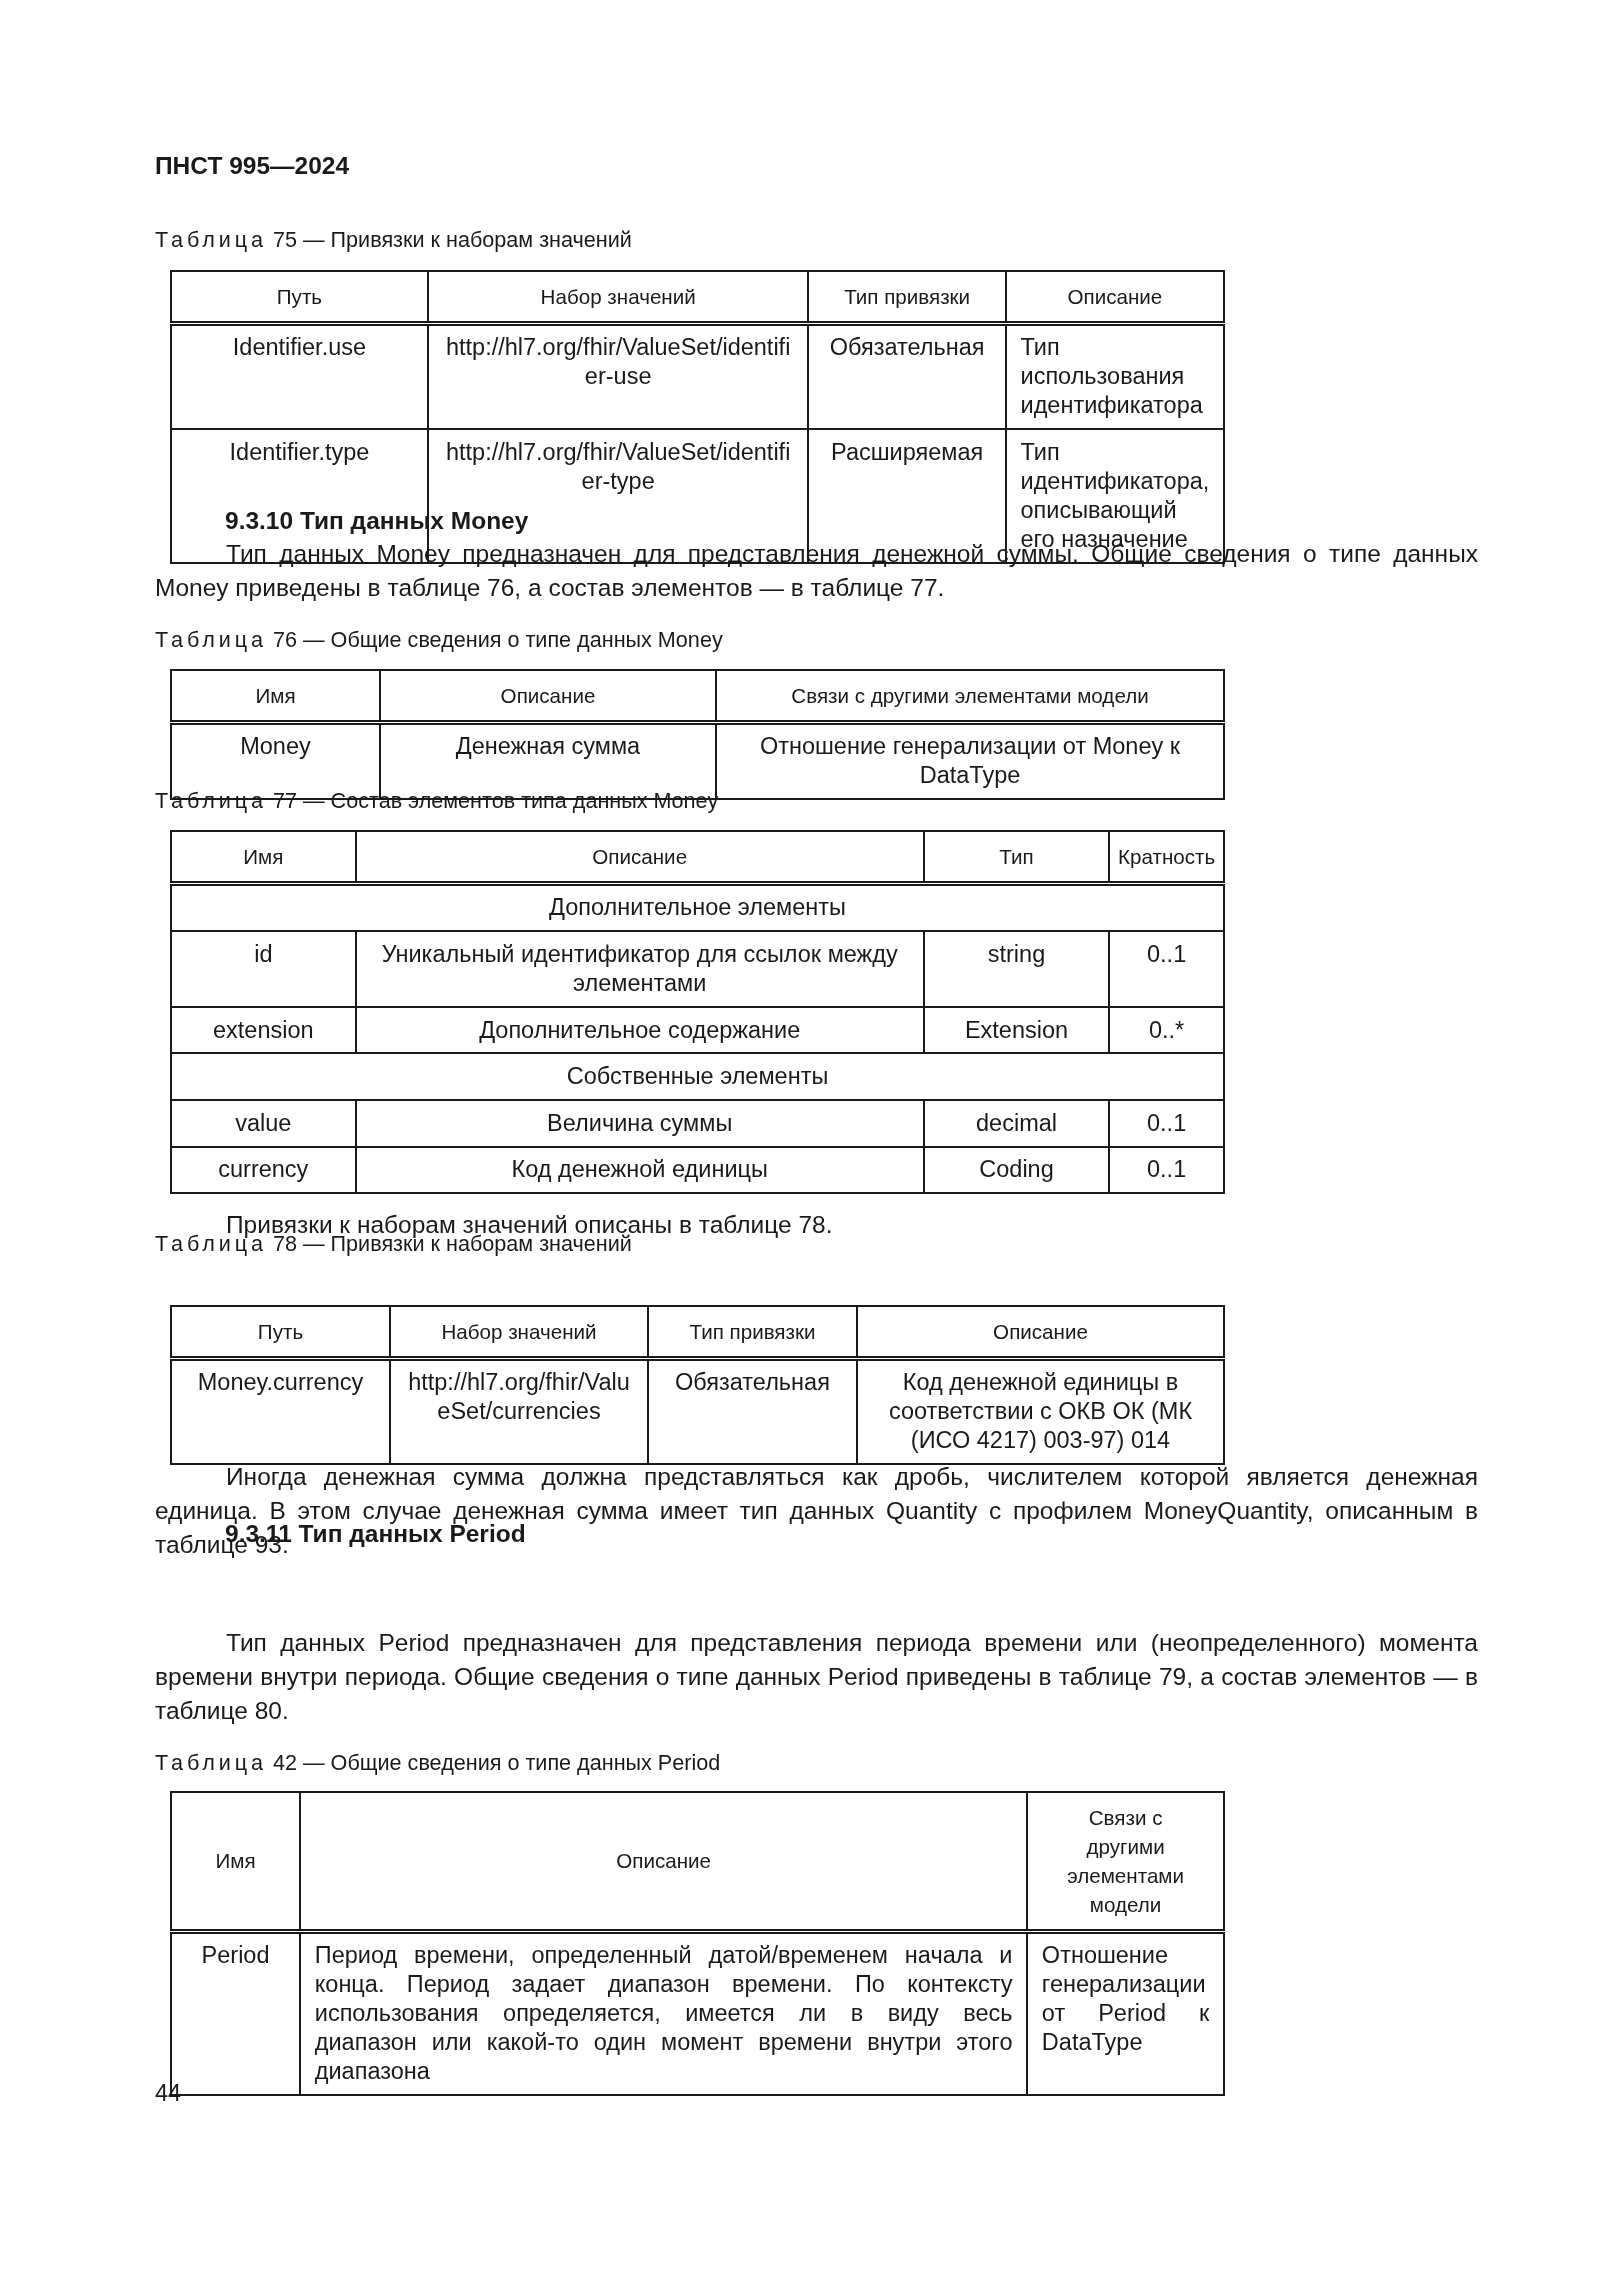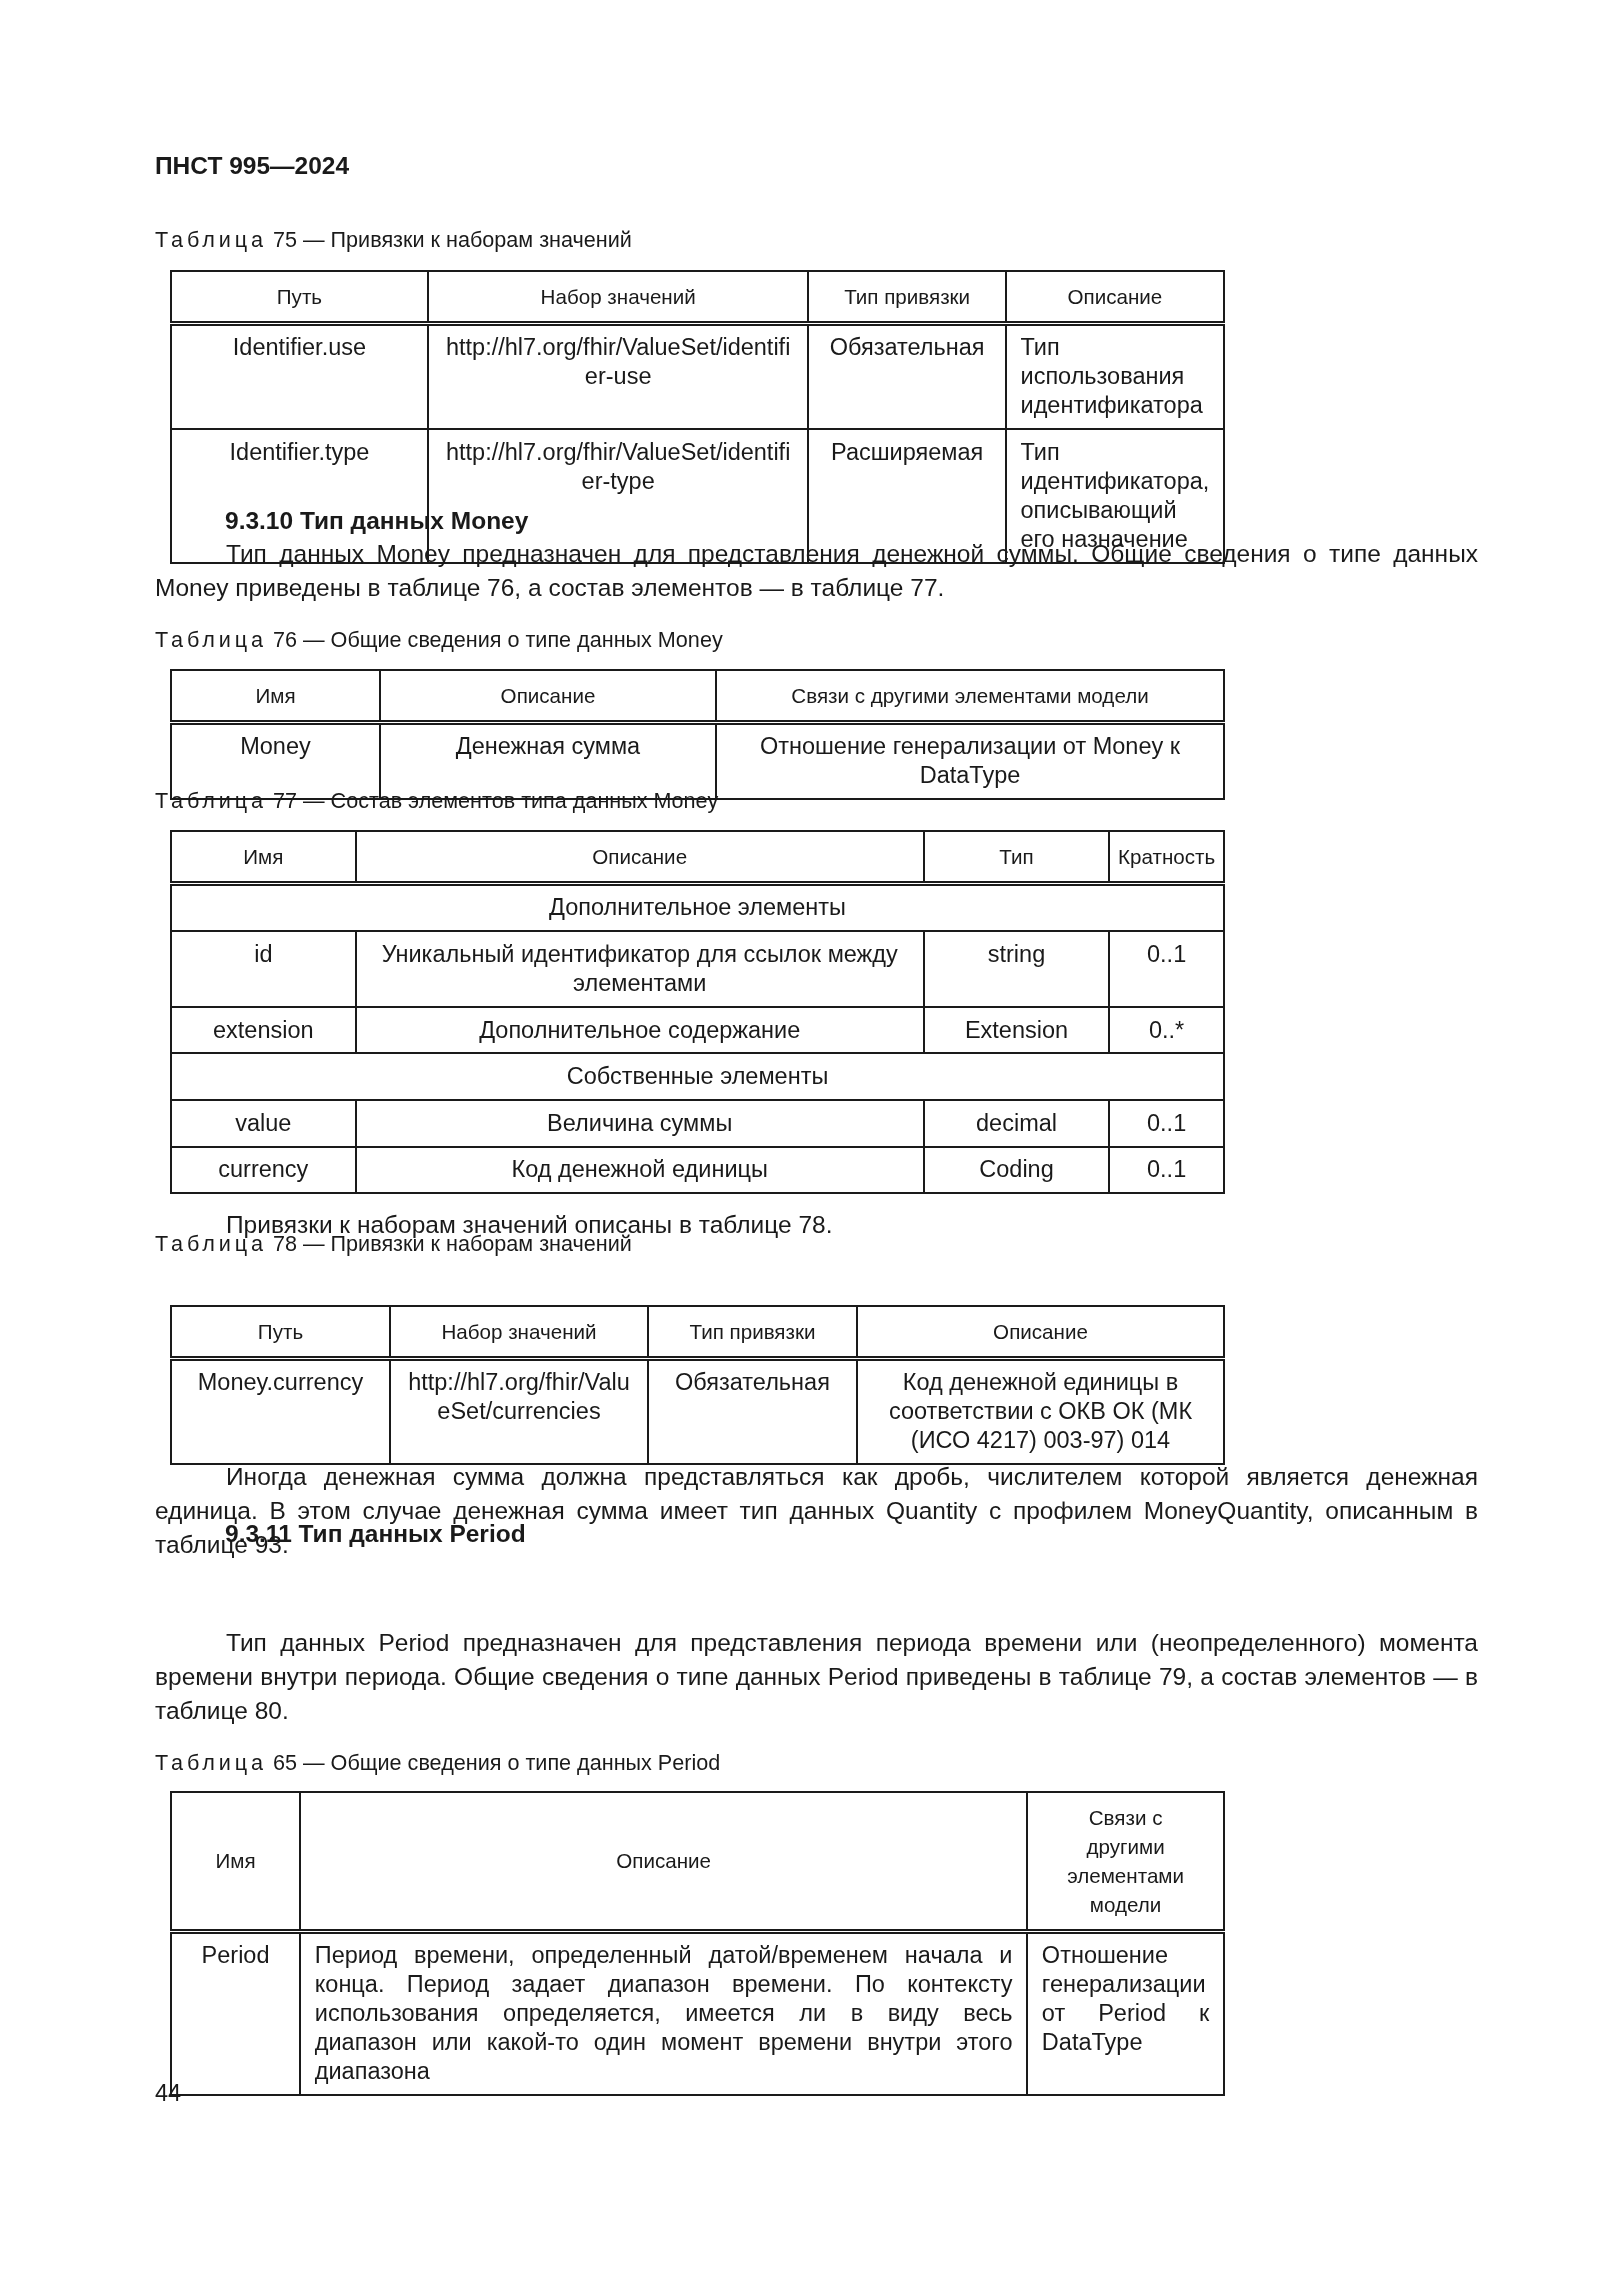--- a/index.html
+++ b/index.html
@@ -159,21 +159,21 @@
       <td>Код денежной единицы в соответствии с ОКВ ОК (МК (ИСО 4217) 003-97) 014</td>
     </tr>
   </tbody>
 </table>
 
 <div class="abs para" style="top:1460px;">Иногда денежная сумма должна представляться как дробь, числителем которой является денежная единица. В этом случае денежная сумма имеет тип данных Quantity с профилем MoneyQuantity, описанным в таблице 93.</div>
 
 <div class="abs heading" style="top:1520px;">9.3.11 Тип данных Period</div>
 <div class="abs para" style="top:1626px;">Тип данных Period предназначен для представления периода времени или (неопределенного) момента времени внутри периода. Общие сведения о типе данных Period приведены в таблице 79, а состав элементов — в таблице 80.</div>
 
-<div class="abs caption" style="top:1750px;"><span class="sp">Таблица</span> <span>65 — Общие сведения о типе данных Period</span></div>
+<div class="abs caption" style="top:1750px;"><span class="sp">Таблица</span> <span>42 — Общие сведения о типе данных Period</span></div>
 <table style="top:1791px;">
   <colgroup>
       <col style="width:137px">
       <col style="width:860px">
       <col>
     </colgroup>
   <thead>
       <tr>
     <th>Имя</th>
     <th>Описание</th>

